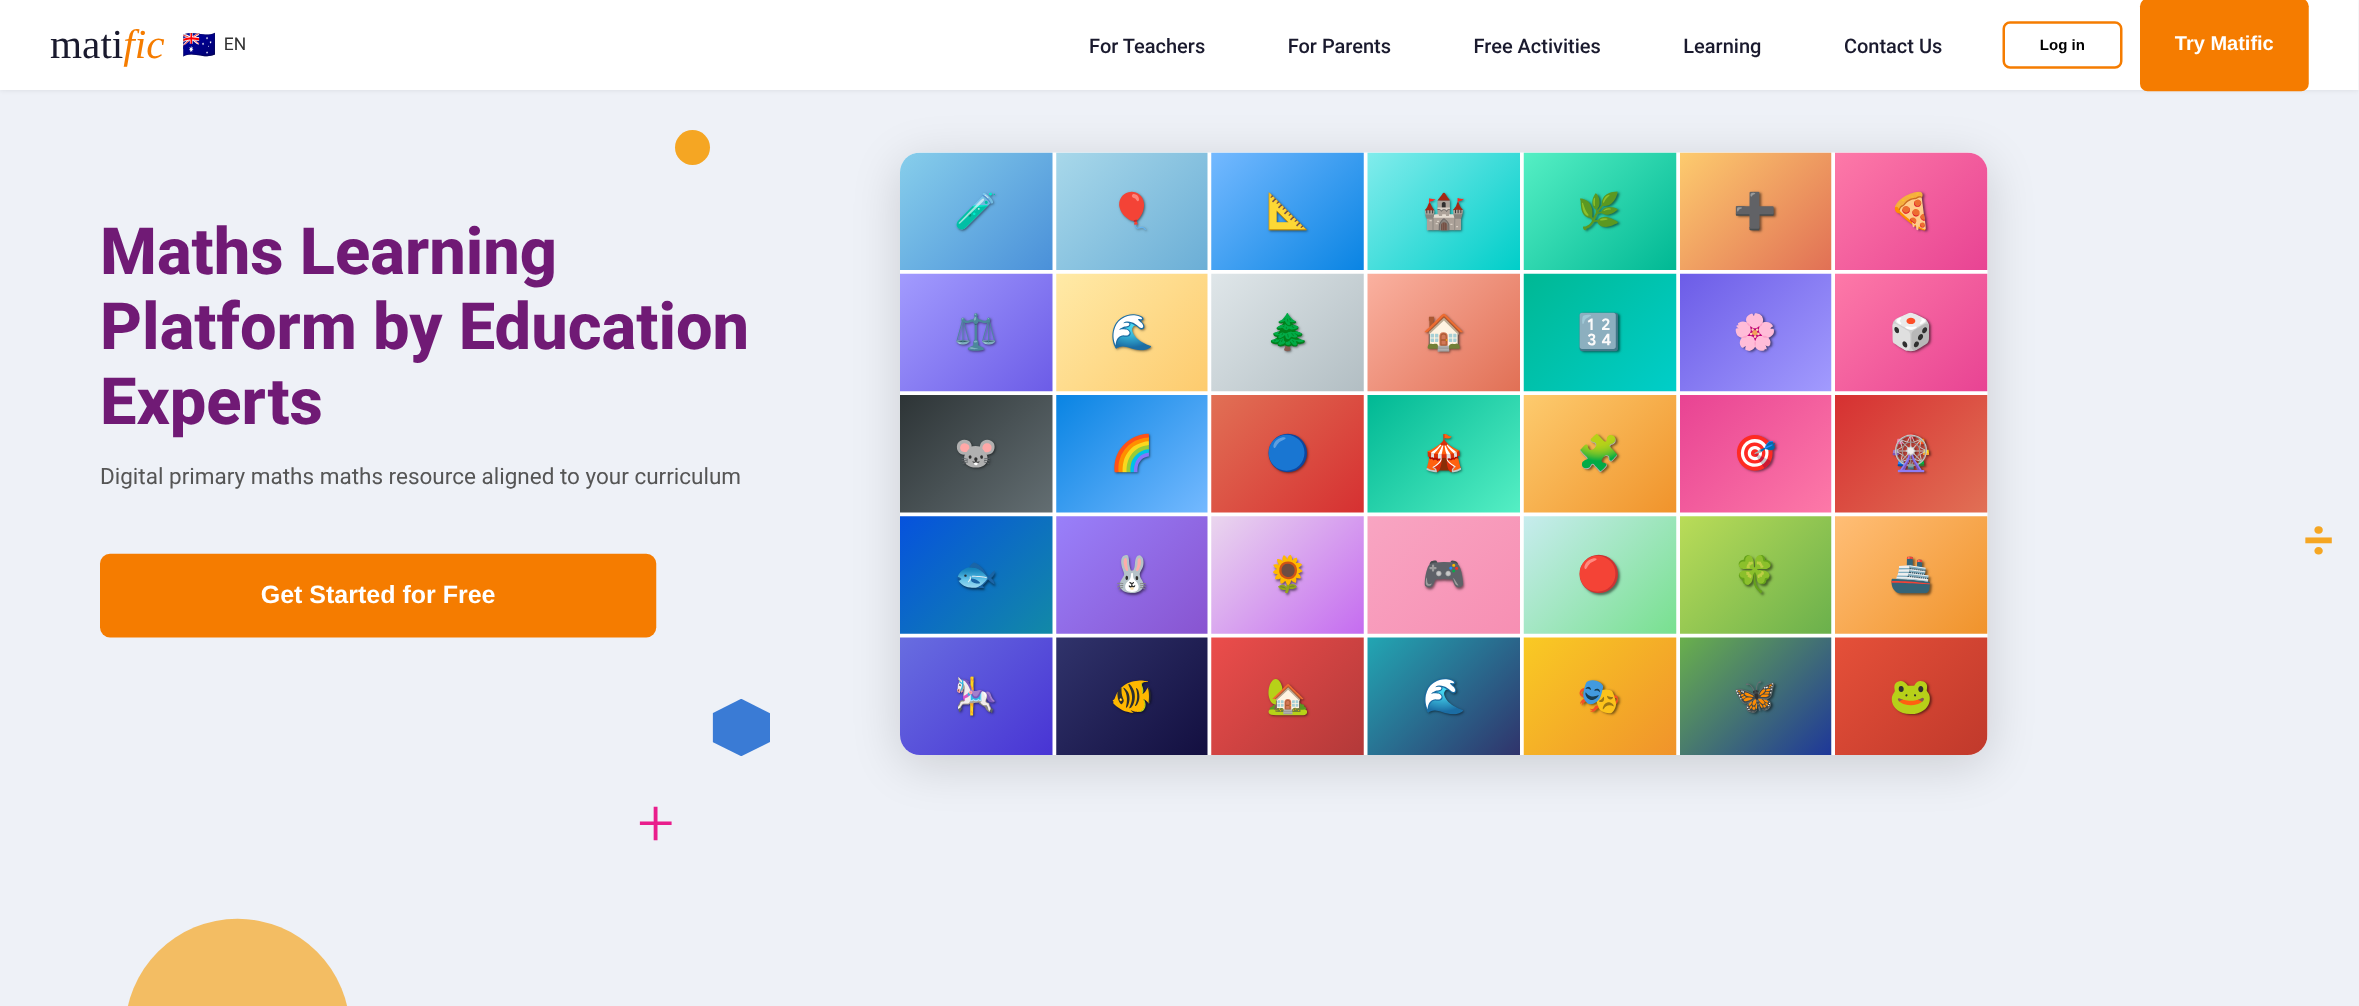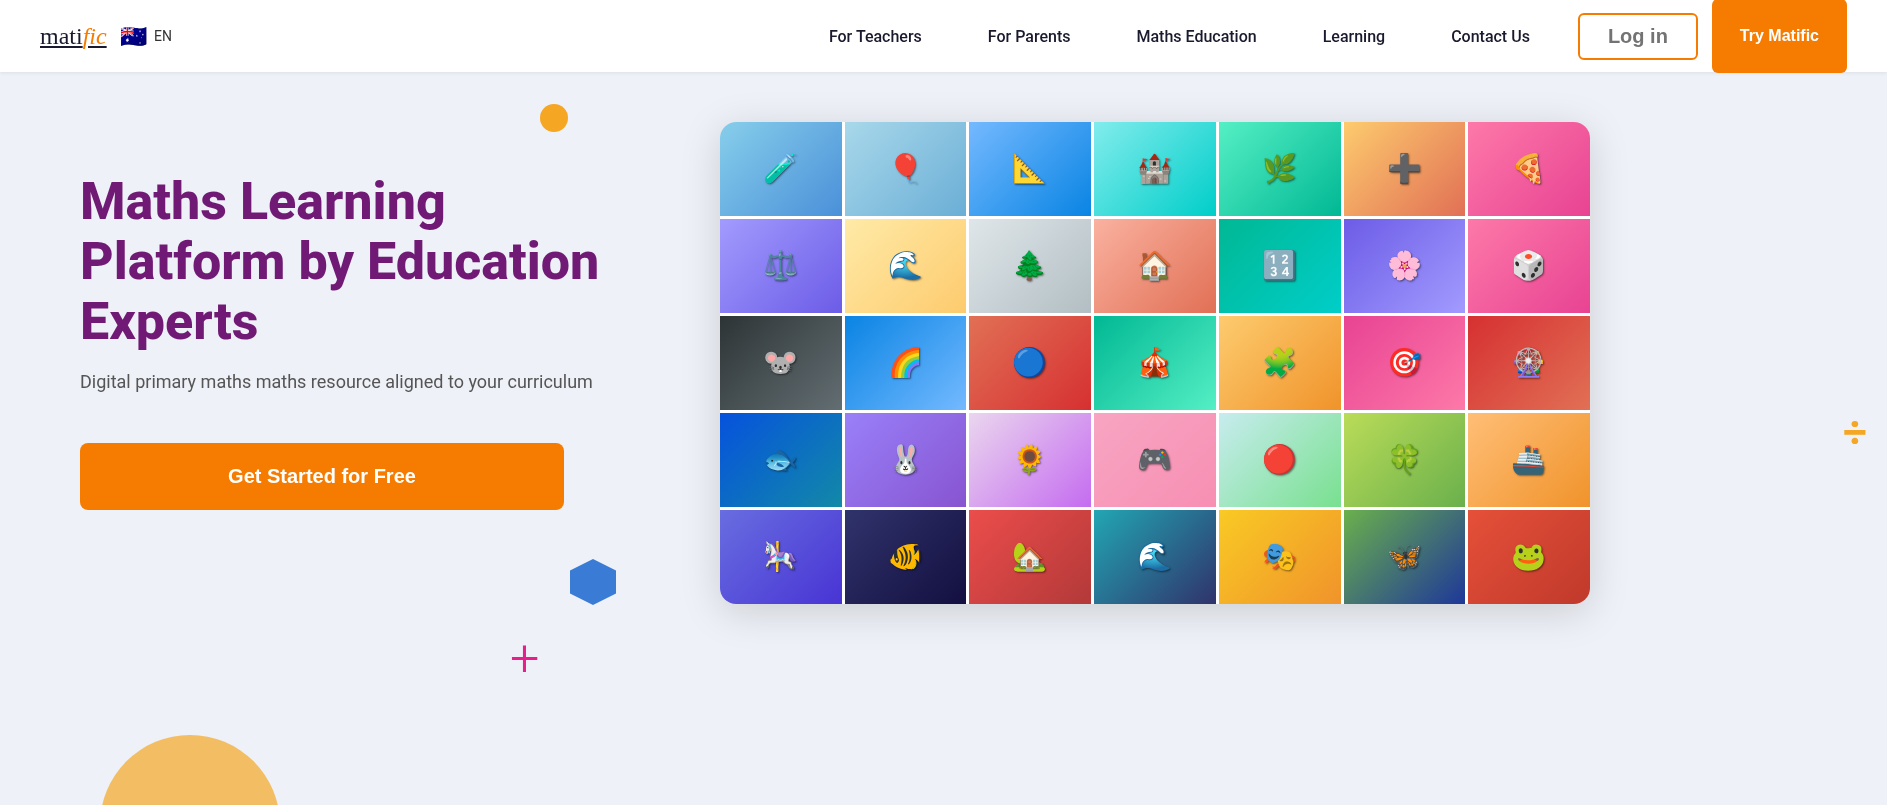--- a/index.html
+++ b/index.html
@@ -22,25 +22,24 @@
       position: relative;
       z-index: 10;
     }
     .logo-area {
       display: flex;
       align-items: center;
       gap: 14px;
       margin-right: auto;
     }
     .logo-text {
-      font-size: 24px;
+      font-size: 33px;
       font-weight: 400;
       color: #1a1a2e;
       font-family: Georgia, serif;
-      text-decoration: underline;
     }
     .logo-text span {
       color: #f57c00;
       font-style: italic;
     }
     .flag-lang {
       display: flex;
       align-items: center;
       gap: 6px;
       font-size: 14px;
@@ -57,24 +56,24 @@
     nav a {
       text-decoration: none;
       font-size: 16px;
       font-weight: 500;
       color: #1a1a2e;
     }
 
     .btn-login {
       border: 2px solid #f57c00;
       background: transparent;
-      color: #737373;
+      color: #000000;
       padding: 10px 28px;
       border-radius: 6px;
-      font-size: 20px;
+      font-size: 12px;
       font-weight: 600;
       cursor: pointer;
       margin-right: 14px;
     }
     .btn-try {
       background: #f57c00;
       color: #fff;
       border: none;
       padding: 28px 28px;
       border-radius: 6px;
@@ -114,21 +113,21 @@
       color: #555;
       margin-bottom: 48px;
       line-height: 1.5;
     }
 
     .btn-cta {
       display: inline-block;
       background: #f57c00;
       color: #fff;
       padding: 22px 0;
-      width: 484px;
+      width: 445px;
       text-align: center;
       border-radius: 8px;
       font-size: 20px;
       font-weight: 700;
       text-decoration: none;
       cursor: pointer;
       border: none;
     }
 
     
@@ -269,21 +268,21 @@
     </div>
     <div class="flag-lang">
       <span class="flag-emoji">🇦🇺</span>
       <span>EN</span>
     </div>
   </div>
 
   <nav>
     <a>For Teachers</a>
     <a>For Parents</a>
-    <a>Maths Education</a>
+    <a>Free Activities</a>
     <a>Learning</a>
     <a>Contact Us</a>
   </nav>
 
   <button class="btn-login">Log in</button>
   <button class="btn-try">Try Matific</button>
 </header>
 
 <section class="hero">
 

